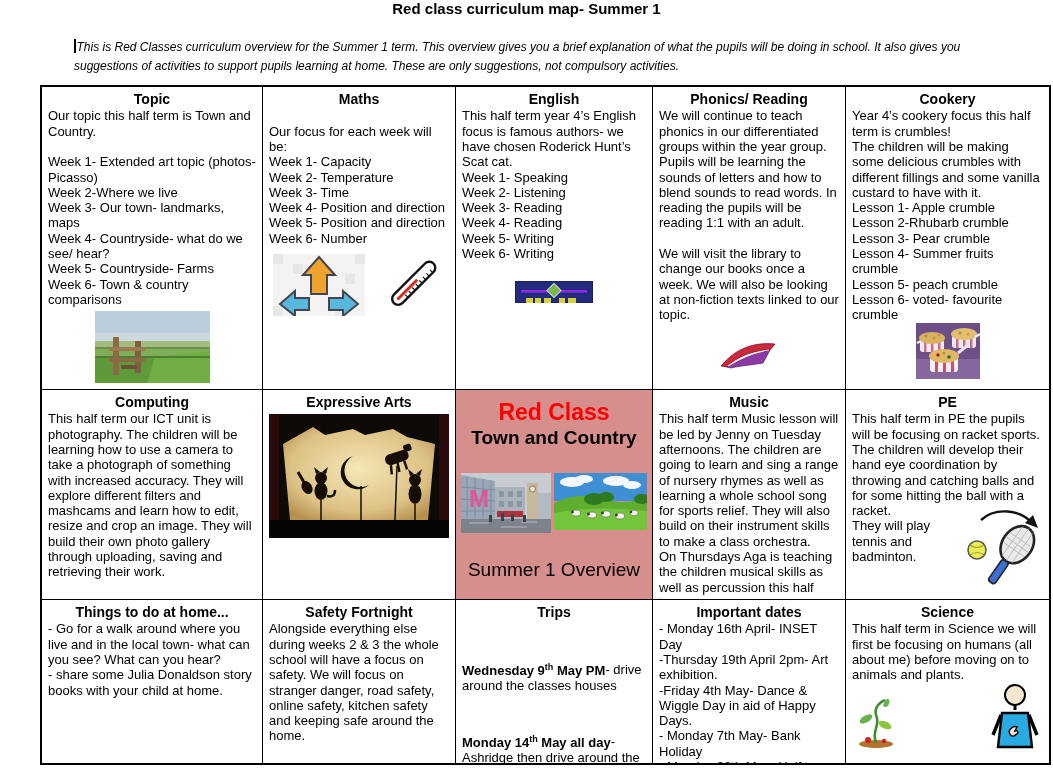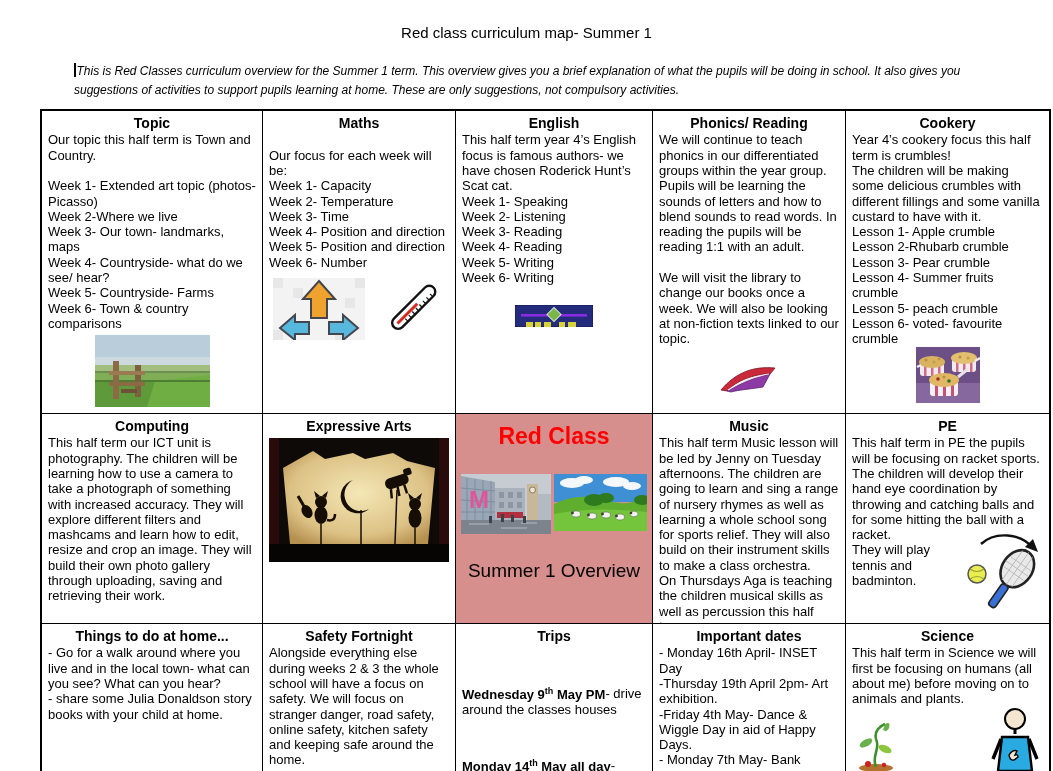--- a/index.html
+++ b/index.html
@@ -1,19 +1,19 @@
 <!DOCTYPE html>
 <html><head>
 <meta charset="utf-8">
 <style>
   * { margin:0; padding:0; box-sizing:border-box; }
   html,body { background:#fff; width:1053px; }
   body { font-family:"Liberation Sans", sans-serif; color:#000; }
 
-  .doc-title { text-align:center; font-size:15px; font-weight:normal; padding-top:24px; }
+  .doc-title { text-align:center; font-size:15px; font-weight:bold; padding-top:0; }
 
   .intro-wrap { margin:21px auto 0; max-width:905px; text-align:left;
     font-style:italic; font-size:12px; line-height:1.55; }
   .caret { display:inline-block; width:1.5px; height:14px; background:#000;
     margin-right:1px; vertical-align:-2px; font-style:normal; }
 
   .map { margin:10px 0 0 40px; width:1011px; border:2px solid #000;
     display:grid;
     grid-template-columns:221px 193px 197px 193px 203px;
     grid-template-rows:303px 210px 163px; }
@@ -267,20 +267,21 @@
         <line x1="92" y1="72" x2="92" y2="106" stroke="#160e05" stroke-width="1.5"></line>
         <line x1="128" y1="52" x2="126" y2="106" stroke="#160e05" stroke-width="1.5"></line>
         <line x1="146" y1="90" x2="146" y2="106" stroke="#160e05" stroke-width="1.5"></line>
       </g>
       <rect x="0" y="106" width="180" height="18" fill="#070503"></rect>
     </svg>
   </div>
 
   <div class="cell center-cell" style="background: rgb(215, 143, 141);">
     <div class="rc-title" style="color: rgb(255, 0, 0);">Red Class</div>
+    <div class="rc-sub">Town and Country</div>
     <div class="rc-imgs">
       <svg width="90" height="60" viewBox="0 0 90 60">
         <rect width="90" height="60" fill="#c7ccd2"></rect>
         <polygon points="0,2 34,8 34,46 0,48" fill="#9aa7b6"></polygon>
         <g stroke="#7e8c9d" stroke-width="1">
             <line x1="6" y1="4" x2="6" y2="47"></line>
             <line x1="14" y1="5" x2="14" y2="47"></line>
             <line x1="22" y1="6" x2="22" y2="46"></line>
             <line x1="30" y1="7" x2="30" y2="46"></line>
             <line x1="0" y1="14" x2="34" y2="17"></line>

